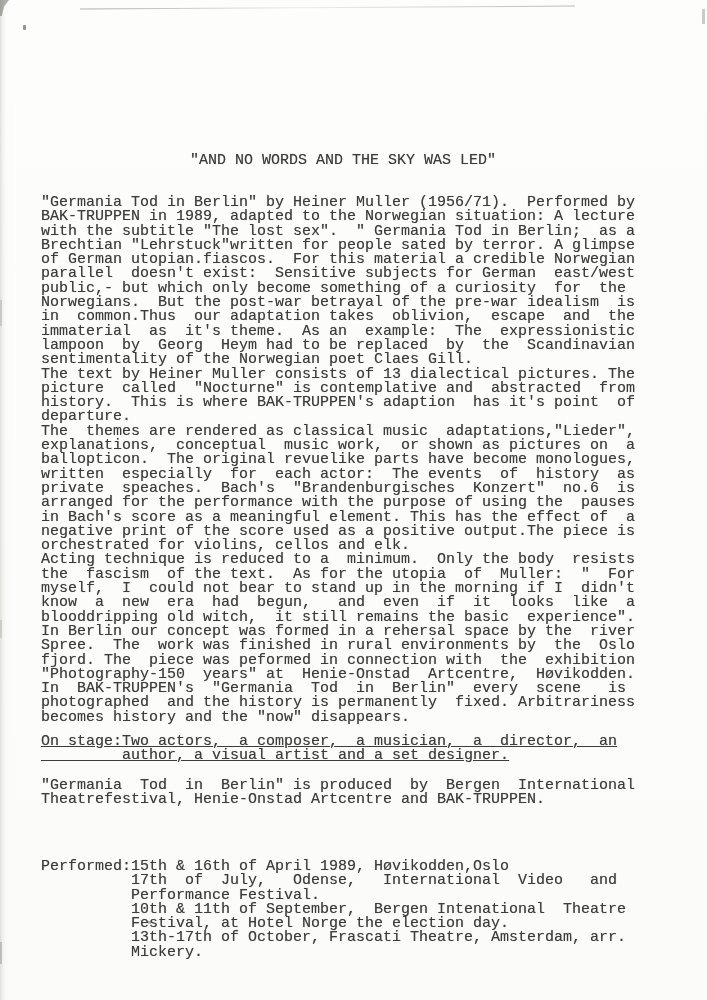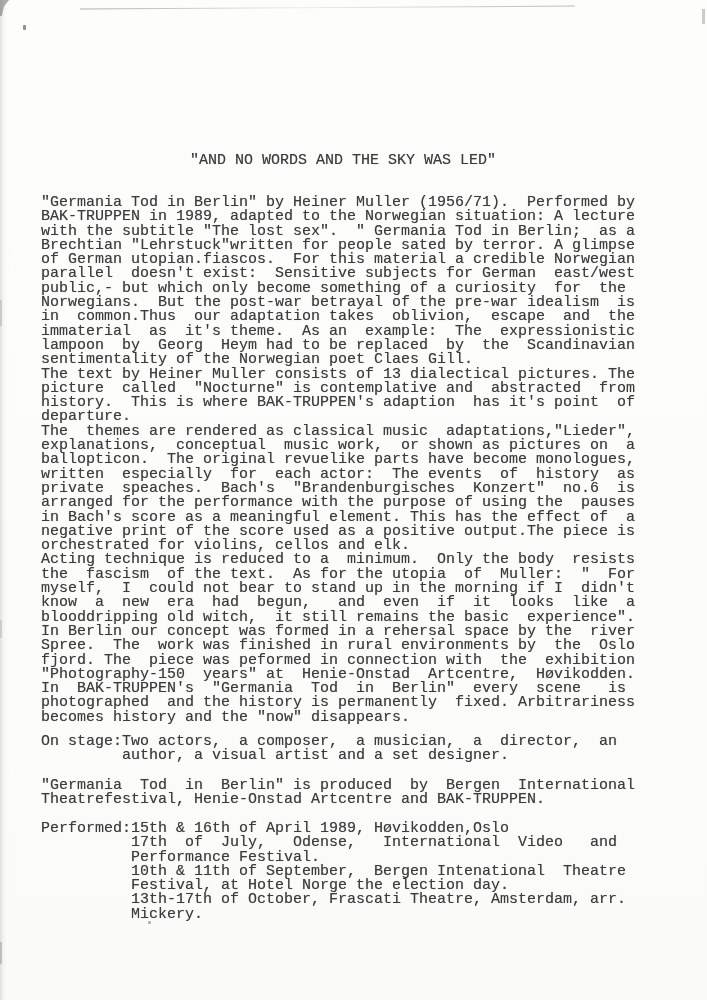--- a/index.html
+++ b/index.html
@@ -27,23 +27,23 @@
     line-height: 14.3px;
     white-space: pre;
     color: #3c3c3c;
     text-shadow: 0 0 0.7px rgba(70,70,70,0.55);
   }
   .doc-title {
     top: 154px;
     left: 190px;
   }
   .block-main      { top: 196px; left: 41px; }
-  .block-onstage   { top: 735px; left: 41px; }
+  .block-onstage   { top: 735px; left: 41px; text-decoration: underline; }
   .block-produced  { top: 779px; left: 41px; }
-  .block-performed { top: 822px; left: 41px; }
+  .block-performed { top: 860px; left: 41px; }
 
   
   .artifact { position: absolute; pointer-events: none; }
   .top-scan-line {
     top: 7px; left: 80px; width: 495px; height: 1px;
     background: linear-gradient(90deg, rgba(110,110,106,0.55), rgba(160,160,156,0.18) 45%, rgba(120,120,116,0.5));
     transform: rotate(-0.35deg);
   }
   .corner-smudge {
     top: 0; left: 0; width: 9px; height: 16px;

